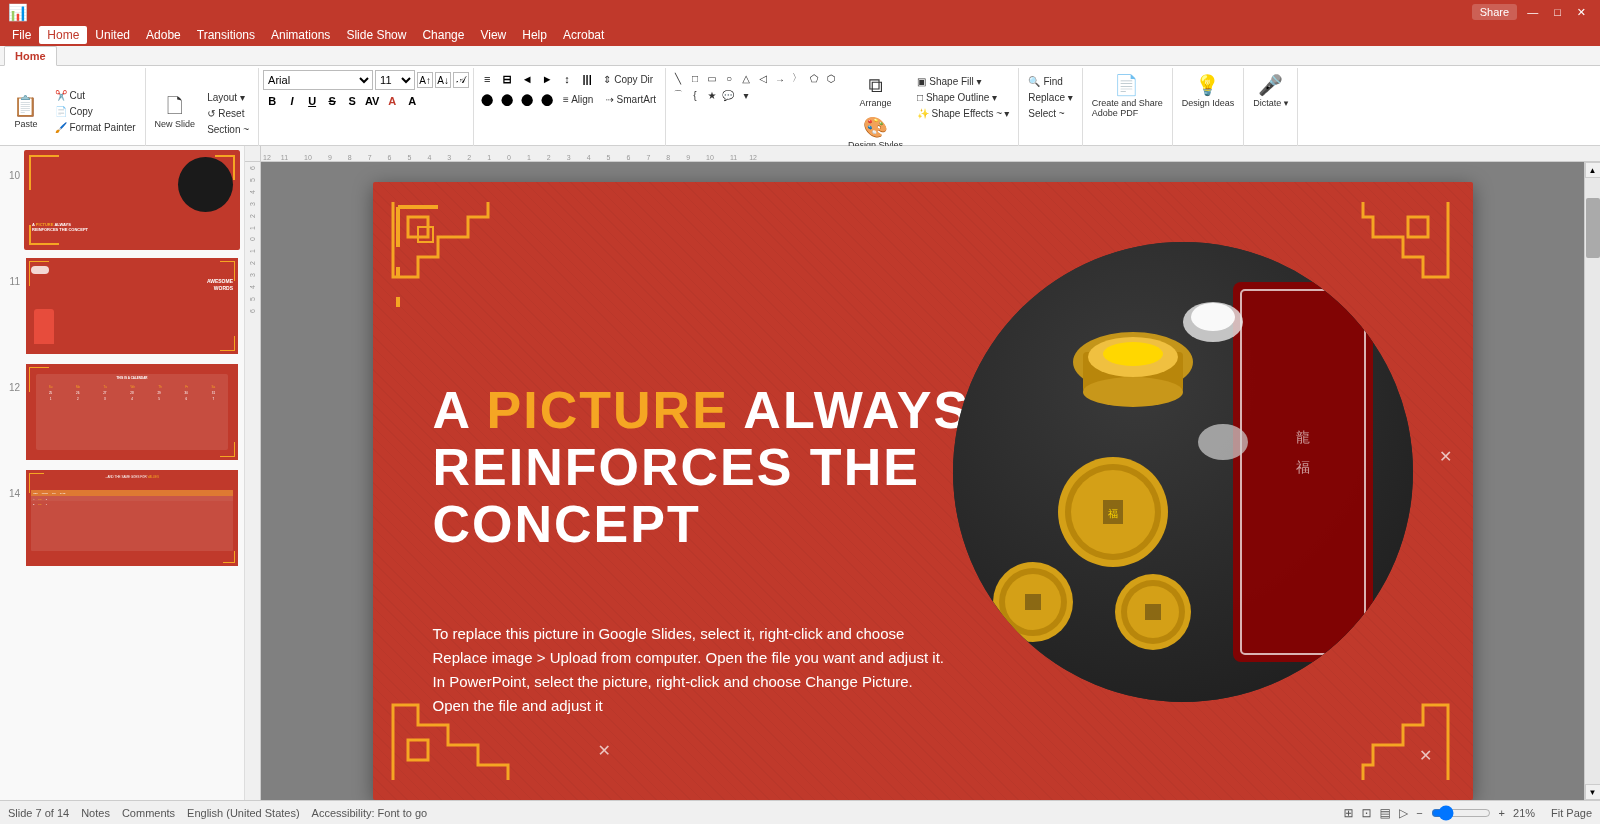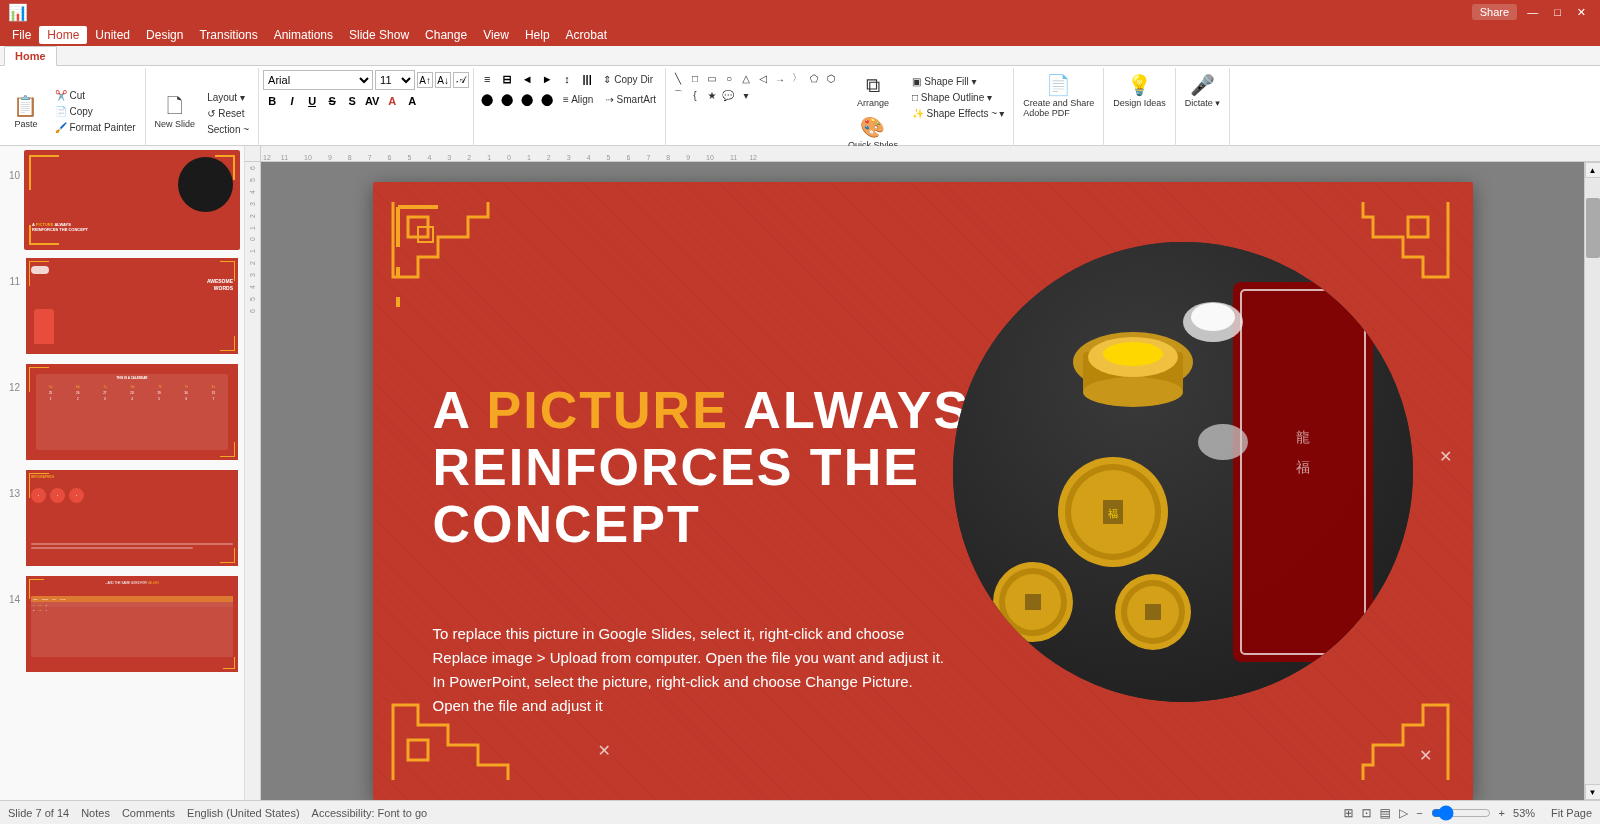--- a/index.html
+++ b/index.html
@@ -385,21 +385,21 @@
     <span class="wc-min" style="cursor:pointer; padding:2px 6px;">—</span>
     <span class="wc-max" style="cursor:pointer; padding:2px 6px;">□</span>
     <span class="wc-close" style="cursor:pointer; padding:2px 6px;">✕</span>
   </div>
 </div>
 
 <div id="menu-bar">
   <div class="menu-item">File</div>
   <div class="menu-item active">Home</div>
   <div class="menu-item">United</div>
-  <div class="menu-item">Design</div>
+  <div class="menu-item">Adobe</div>
   <div class="menu-item">Transitions</div>
   <div class="menu-item">Animations</div>
   <div class="menu-item">Slide Show</div>
   <div class="menu-item">Change</div>
   <div class="menu-item">View</div>
   <div class="menu-item">Help</div>
   <div class="menu-item">Acrobat</div>
 </div>
 
 <div id="ribbon">
@@ -515,33 +515,43 @@
           </div>
         </div>
 
         <div style="display:flex; flex-direction:column; gap:1px; align-items:center;">
           <div class="ribbon-btn" style="min-width:44px;">
             <span class="btn-icon">⧉</span>
             <span class="btn-label">Arrange</span>
           </div>
           <div class="ribbon-btn" style="min-width:44px;">
             <span class="btn-icon">🎨</span>
-            <span class="btn-label">Quick Styles</span>
+            <span class="btn-label">Design Styles</span>
           </div>
         </div>
 
         <div style="display:flex; flex-direction:column; gap:1px; padding-top:4px;">
           <div class="ribbon-btn-small">▣ Shape Fill ▾</div>
           <div class="ribbon-btn-small">□ Shape Outline ▾</div>
           <div class="ribbon-btn-small">✨ <span>Shape Effects ~</span> ▾</div>
         </div>
       </div>
       <div class="ribbon-group-label">Drawing</div>
     </div>
 
+    <div class="ribbon-group">
+      <div style="display:flex; flex-direction:column; gap:1px; padding-top:4px;">
+        <div class="ribbon-btn-small">🔍 Find</div>
+        <div class="ribbon-btn-small">Replace ▾</div>
+        <div class="ribbon-btn-small">
+            <span>Select ~</span>
+          </div>
+      </div>
+      <div class="ribbon-group-label">Editing</div>
+    </div>
 
     <div class="ribbon-group">
       <div class="ribbon-btn">
         <span class="btn-icon">📄</span>
         <span class="btn-label">Create and Share<br>Adobe PDF</span>
       </div>
       <div class="ribbon-group-label">Adobe Acrobat</div>
     </div>
 
     <div class="ribbon-group">
@@ -641,48 +651,20 @@
                 <span style="color:white; font-size:3px;">7</span>
             </div>
           </div>
 
           <div style="position:absolute; top:3px; left:3px; width:20px; height:25px; border-top:1px solid #f5a623; border-left:1px solid #f5a623;"></div>
           <div style="position:absolute; bottom:3px; right:3px; width:15px; height:15px; border-bottom:1px solid #f5a623; border-right:1px solid #f5a623;"></div>
         </div>
       </div>
     </div>
 
-    <div class="slide-thumb">
-      <div class="slide-num">13</div>
-      <div class="slide-img">
-        <div class="mini-slide s13">
-          <div style="position:absolute; top:5px; left:5px; color:#f5a623; font-size:3px; font-weight:bold; text-transform:uppercase;">INFOGRAPHICS</div>
-
-          <div style="position:absolute; top:18px; left:5px; display:flex; gap:4px;">
-            <div style="width:15px; height:15px; border-radius:50%; background:#e74c3c; display:flex; align-items:center; justify-content:center;">
-                <span style="color:white; font-size:3px;">•</span>
-              </div>
-            <div style="width:15px; height:15px; border-radius:50%; background:#e74c3c; display:flex; align-items:center; justify-content:center;">
-                <span style="color:white; font-size:3px;">•</span>
-              </div>
-            <div style="width:15px; height:15px; border-radius:50%; background:#e74c3c; display:flex; align-items:center; justify-content:center;">
-                <span style="color:white; font-size:3px;">•</span>
-              </div>
-          </div>
-
-          <div style="position:absolute; bottom:15px; left:5px; right:5px;">
-            <div style="height:2px; background:rgba(255,255,255,0.3); margin-bottom:2px; border-radius:1px;"></div>
-            <div style="height:2px; background:rgba(255,255,255,0.3); margin-bottom:2px; border-radius:1px; width:80%;"></div>
-          </div>
-
-          <div style="position:absolute; top:3px; left:3px; width:20px; height:25px; border-top:1px solid #f5a623; border-left:1px solid #f5a623;"></div>
-          <div style="position:absolute; bottom:3px; right:3px; width:15px; height:15px; border-bottom:1px solid #f5a623; border-right:1px solid #f5a623;"></div>
-        </div>
-      </div>
-    </div>
 
     <div class="slide-thumb">
       <div class="slide-num">14</div>
       <div class="slide-img">
         <div class="mini-slide s14">
           <div style="position:absolute; top:5px; left:5px; right:5px; color:white; font-size:3px; text-align:center;">...AND THE SAME GOES FOR <span style="color:#f5a623;">VALUES</span></div>
 
           <div style="position:absolute; top:20px; left:5px; right:5px; bottom:15px; background:rgba(255,255,255,0.1); border-radius:1px;">
             <div style="display:flex; background:rgba(245,166,35,0.5); height:6px; align-items:center; padding:0 2px; gap:4px;">
               <span style="color:white; font-size:2px;">ITEM</span>
@@ -872,16 +854,16 @@
   <div class="status-right">
 
     <span style="cursor:pointer; font-size:12px;" title="Normal">⊞</span>
     <span style="cursor:pointer; font-size:12px;" title="Slide Sorter">⊡</span>
     <span style="cursor:pointer; font-size:12px;" title="Reading View">▤</span>
     <span style="cursor:pointer; font-size:12px;" title="Slide Show">▷</span>
 
     <span style="cursor:pointer;">−</span>
     <input type="range" min="25" max="200" value="53" style="width: 60px;">
     <span style="cursor:pointer;">+</span>
-    <span style="cursor:pointer; min-width:30px;">53%</span>
+    <span style="cursor:pointer; min-width:30px;">21%</span>
     <span style="cursor:pointer;">Fit Page</span>
   </div>
 </div>
 
 </body></html>

